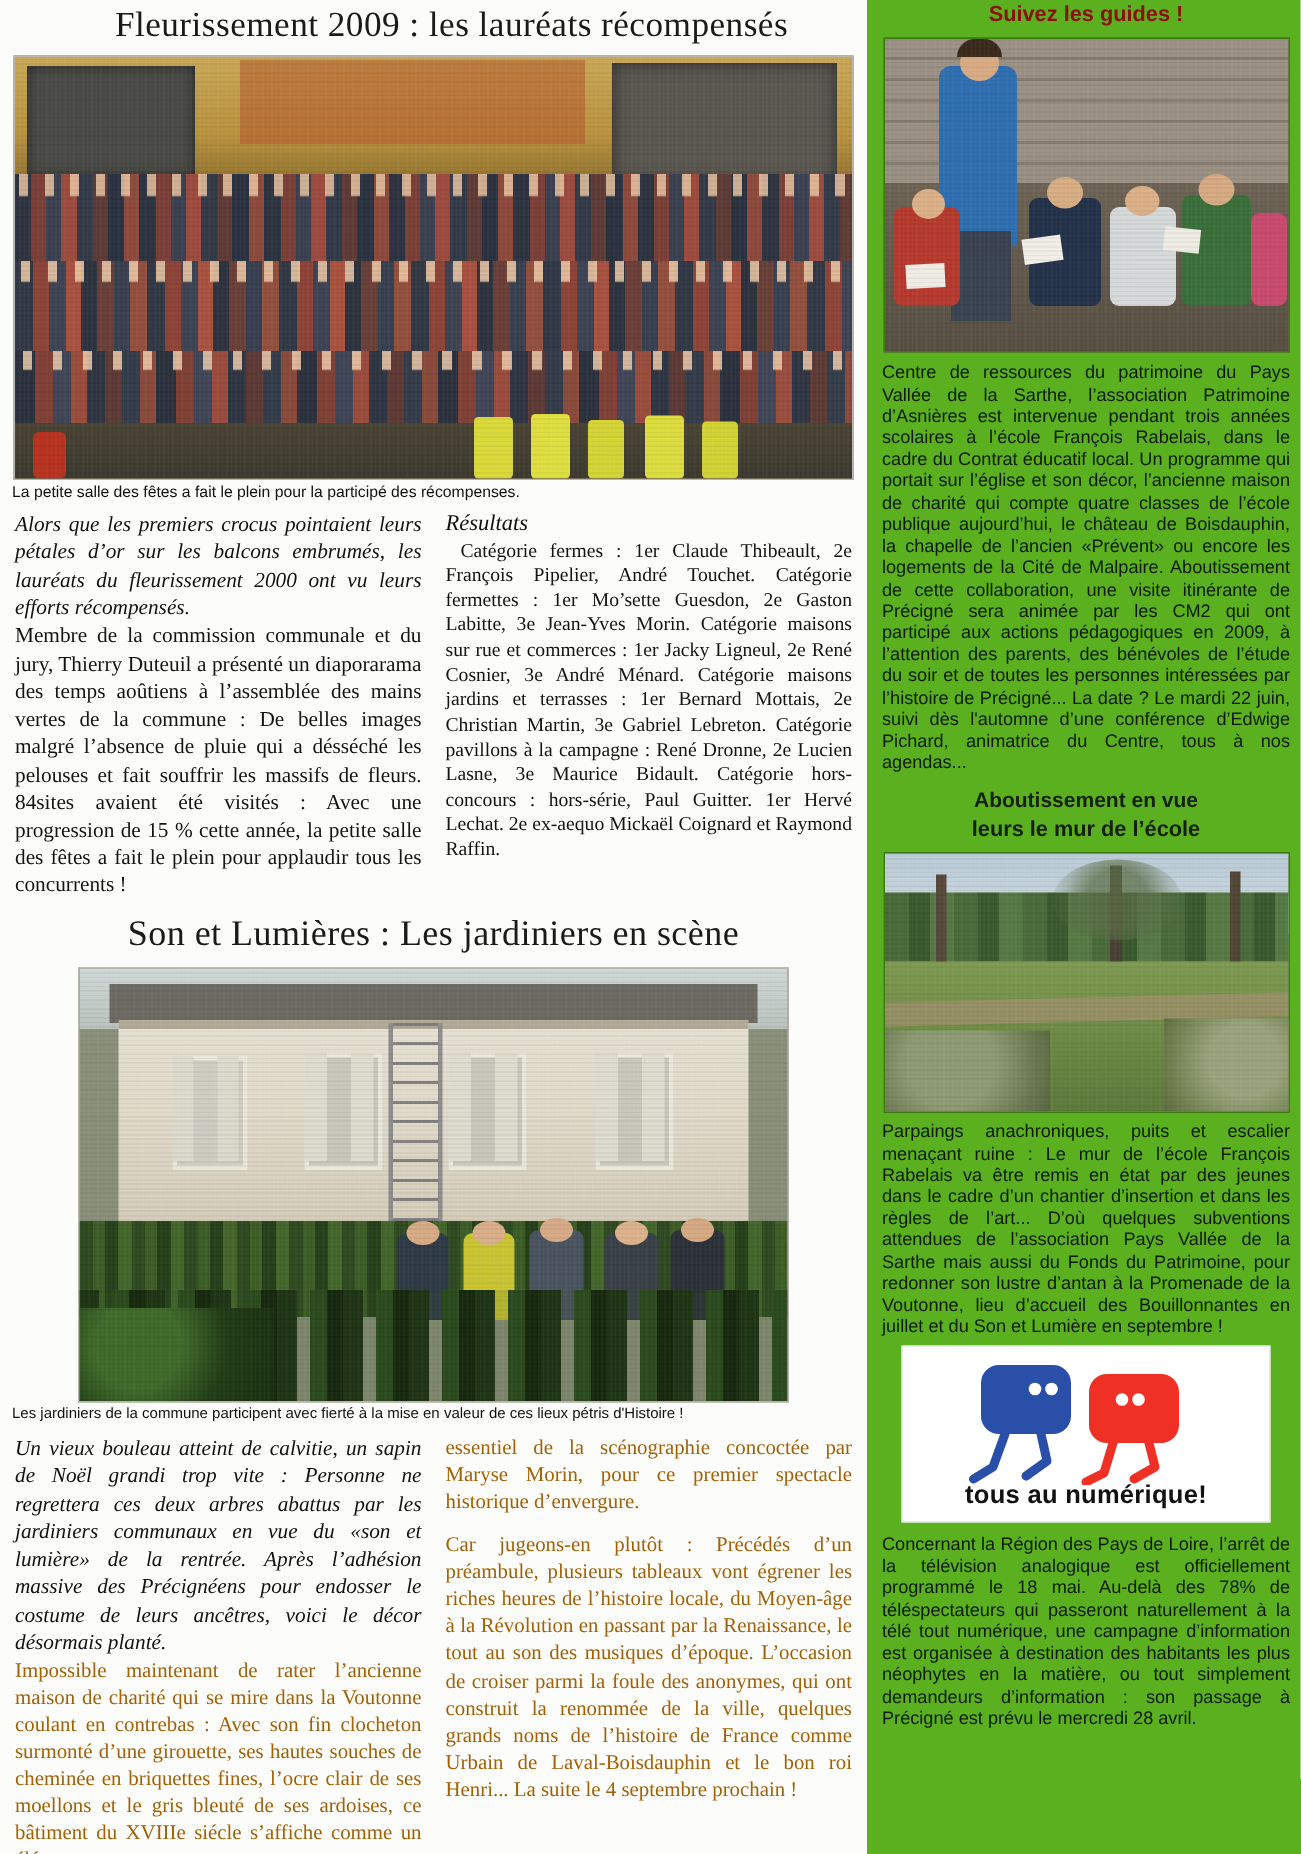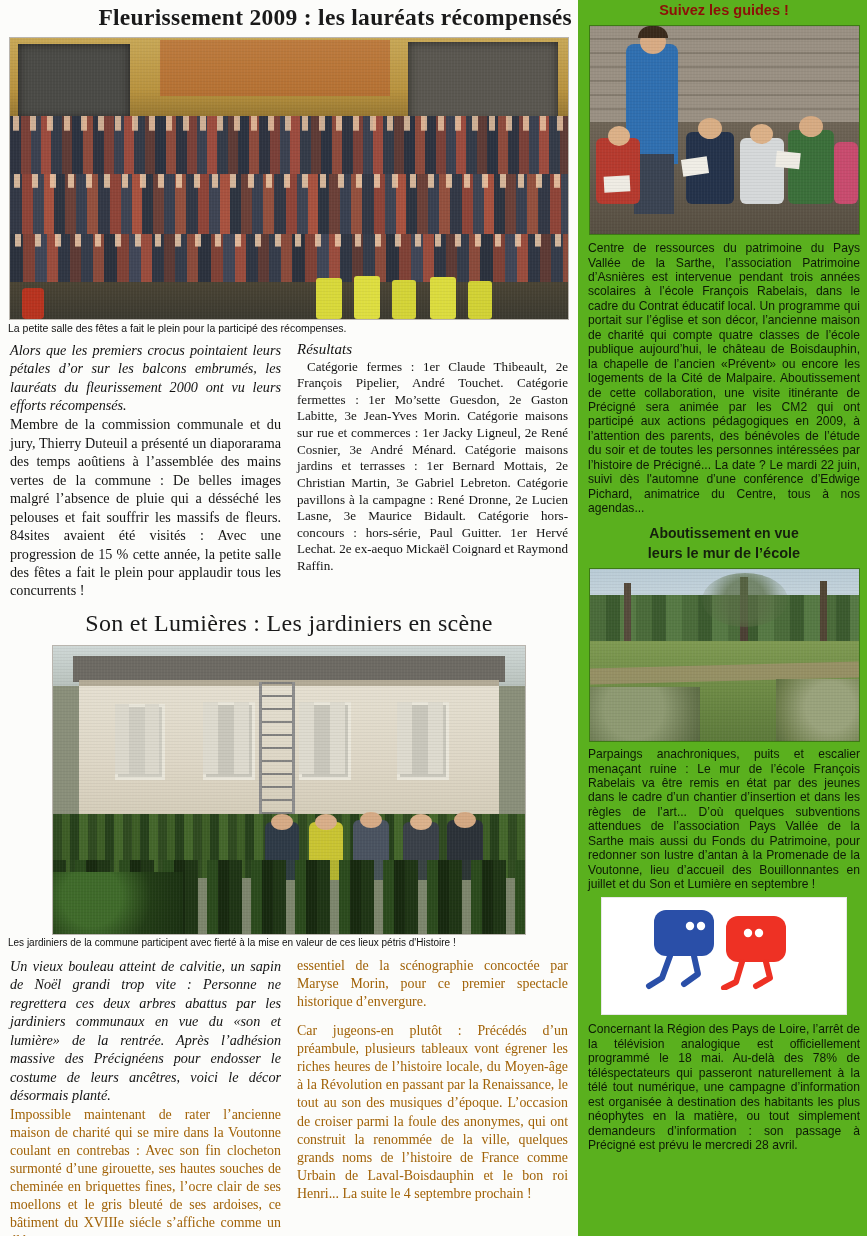--- a/index.html
+++ b/index.html
@@ -16,21 +16,21 @@
     position:absolute;left:0;top:0;width:578px;height:1236px;
     background:#fcfcfa;
     padding:0 6px;box-sizing:border-box;
   }
   .art-title{
     font-family:"Liberation Serif", serif;
     font-size:23px;letter-spacing:.3px;color:#1a1a1a;
     text-align:center;margin:4px 0 6px 0;font-weight:400;
     white-space:nowrap;
   }
-  .art-title.t1{text-align:right;padding-left:24px;font-size:23.5px;font-weight:bold;}
+  .art-title.t1{text-align:center;padding-left:24px;font-size:23.5px;}
   .art-title.t2{font-size:24px;margin:10px 0 8px 0;}
 
   .photo{position:relative;overflow:hidden;border:1px solid #b9b5ae;}
   .cap{
     font-family:"Liberation Sans", sans-serif;
     font-size:10.5px;color:#111;margin:2px 0 6px 2px;line-height:1.2;
   }
   .cap.c2{text-align:left;font-size:10px;}
 
   .cols{display:flex;gap:16px;padding:0 4px;}
@@ -309,19 +309,20 @@
           <path d="M92 58 L96 76 L82 86" stroke="#2a4fa8" stroke-width="6" fill="none" stroke-linecap="round" stroke-linejoin="round"></path>
         </g>
         <g>
           <rect x="124" y="18" width="60" height="46" rx="12" fill="#ee3124"></rect>
           <circle cx="146" cy="35" r="4.2" fill="#ffffff"></circle>
           <circle cx="157" cy="35" r="4.2" fill="#ffffff"></circle>
           <path d="M140 64 L134 84 L122 90" stroke="#ee3124" stroke-width="6" fill="none" stroke-linecap="round" stroke-linejoin="round"></path>
           <path d="M164 64 L168 80 L154 88" stroke="#ee3124" stroke-width="6" fill="none" stroke-linecap="round" stroke-linejoin="round"></path>
         </g>
       </svg>
+      <div class="logo-text">tous au numérique!</div>
     </div>
 
     <p class="side-p" style="margin-top:7px;">Concernant la Région des Pays de Loire, l’arrêt de la télévision analogique est officiellement programmé le 18 mai. Au-delà des 78% de téléspectateurs qui passeront naturellement à la télé tout numérique, une campagne d’information est organisée à destination des habitants les plus néophytes en la matière, ou tout simplement demandeurs d’information : son passage à Précigné est prévu le mercredi 28 avril.</p>
 
   </div>
 
 </div>
 
 </body></html>

